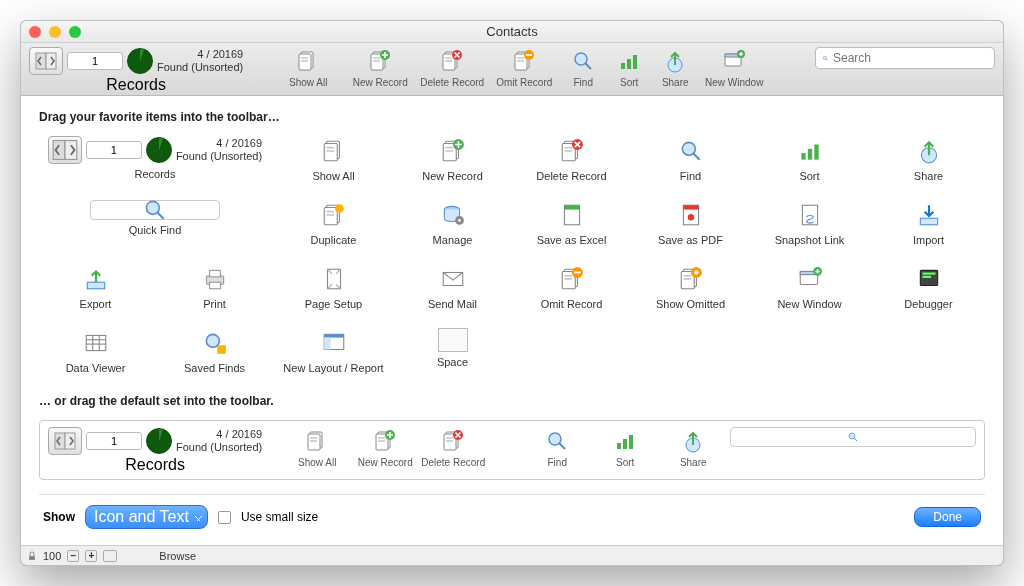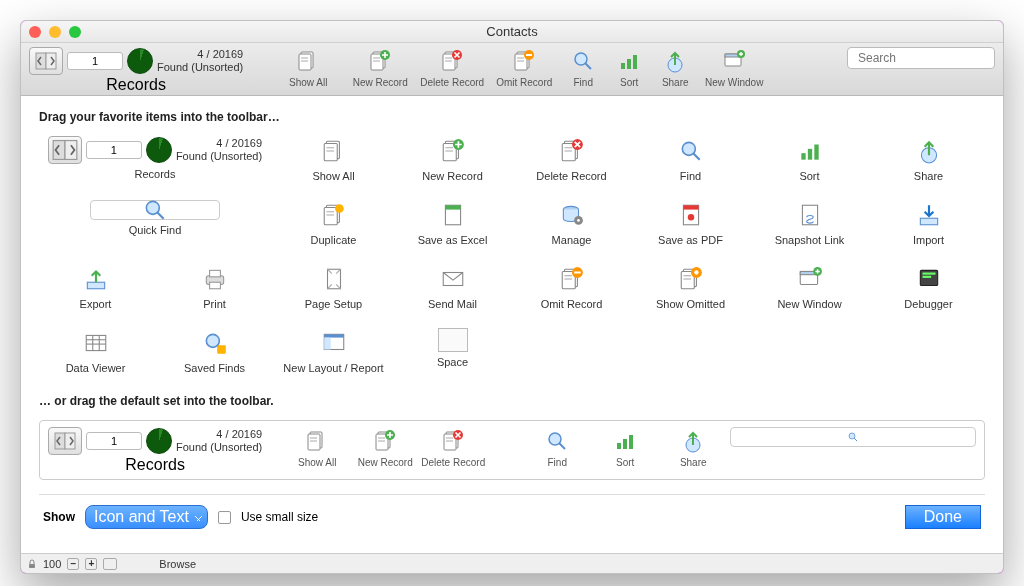--- a/index.html
+++ b/index.html
@@ -78,32 +78,32 @@
 .tb-btn .lbl { font-size: 10px; color: #555; margin-top: 2px; white-space: nowrap; }
 
 .narrow { width: 40px; }
 
 .search {
   margin-left: auto;
   background: #fff;
   border: 1px solid #bbb;
   border-radius: 4px;
   height: 22px;
-  width: 148px;
+  width: 180px;
   display: flex;
   align-items: center;
   padding: 0 6px;
   gap: 4px;
 }
 .search input { border: none; outline: none; font-size: 12px; flex: 1; background: transparent; }
 
 
 .panel {
   background: #fff;
-  padding: 14px 18px 20px;
+  padding: 14px 18px 12px;
 }
 .panel-heading { font-size: 12px; font-weight: bold; color: #222; margin-bottom: 12px; }
 
 .grid {
   display: grid;
   grid-template-columns: repeat(8, 1fr);
   row-gap: 18px;
   column-gap: 6px;
   margin-bottom: 20px;
 }
@@ -166,24 +166,24 @@
   width: 7px; height: 12px;
   background:
     linear-gradient(45deg, transparent 3px, #fff 3px, #fff 4px, transparent 4px),
     linear-gradient(-45deg, transparent 3px, #fff 3px, #fff 4px, transparent 4px);
 }
 .checkbox { width: 13px; height: 13px; border: 1px solid #999; border-radius: 2px; background: #fff; }
 .done {
   margin-left: auto;
   background: linear-gradient(#6cb3ff,#1a7fff);
   border: 1px solid #1565d8;
-  border-radius: 0;
+  border-radius: 8px;
   color: #fff;
   padding: 2px 18px;
-  font-size: 16px;
+  font-size: 12px;
 }
 
 
 .status {
   background: #efefef;
   border-top: 1px solid #ccc;
   font-size: 11px;
   color: #333;
   padding: 2px 6px;
   display: flex; align-items: center; gap: 6px;
@@ -524,32 +524,32 @@
           <div class="ic">
             <svg viewBox="0 0 24 24">
               <use href="#i-dup"></use>
             </svg>
           </div>
           <div class="il">Duplicate</div>
         </div>
       <div class="item">
           <div class="ic">
             <svg viewBox="0 0 24 24">
+              <use href="#i-manage"></use>
+            </svg>
+          </div>
+          <div class="il">Manage</div>
+        </div>
+      <div class="item">
+          <div class="ic">
+            <svg viewBox="0 0 24 24">
               <use href="#i-excel"></use>
             </svg>
           </div>
           <div class="il">Save as Excel</div>
-        </div>
-      <div class="item">
-          <div class="ic">
-            <svg viewBox="0 0 24 24">
-              <use href="#i-manage"></use>
-            </svg>
-          </div>
-          <div class="il">Manage</div>
         </div>
       <div class="item">
           <div class="ic">
             <svg viewBox="0 0 24 24">
               <use href="#i-pdf"></use>
             </svg>
           </div>
           <div class="il">Save as PDF</div>
         </div>
       <div class="item">

